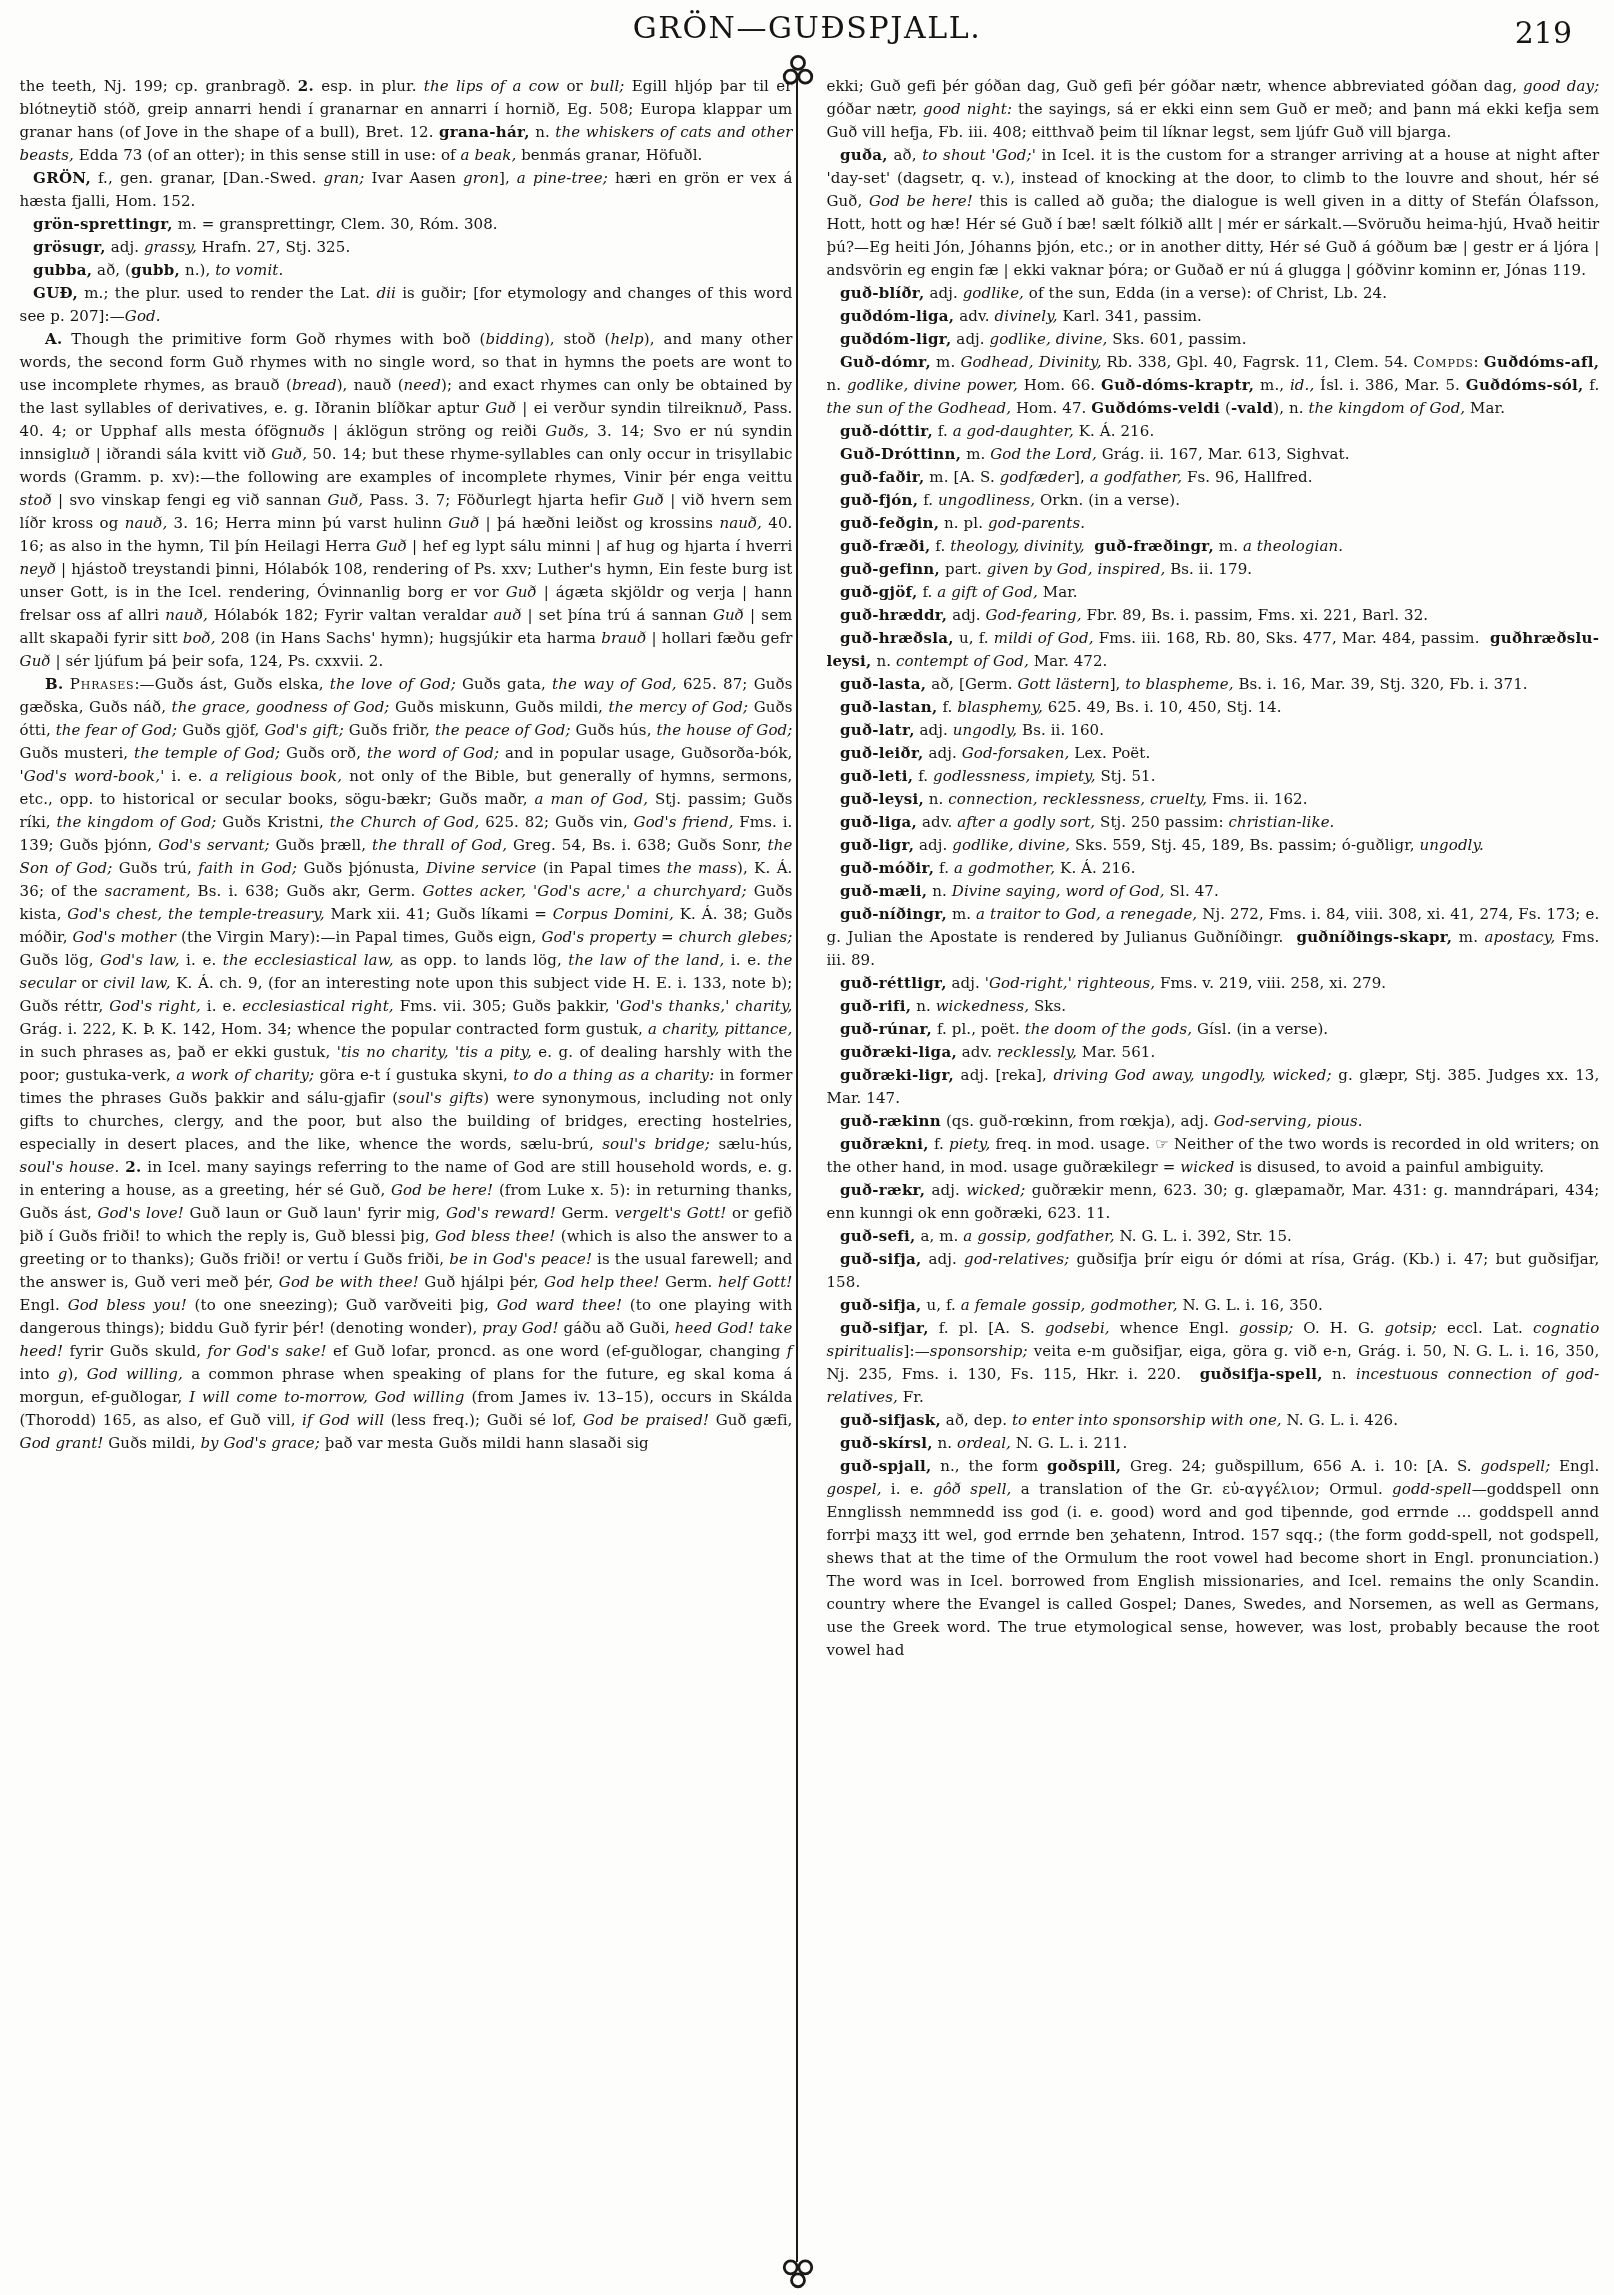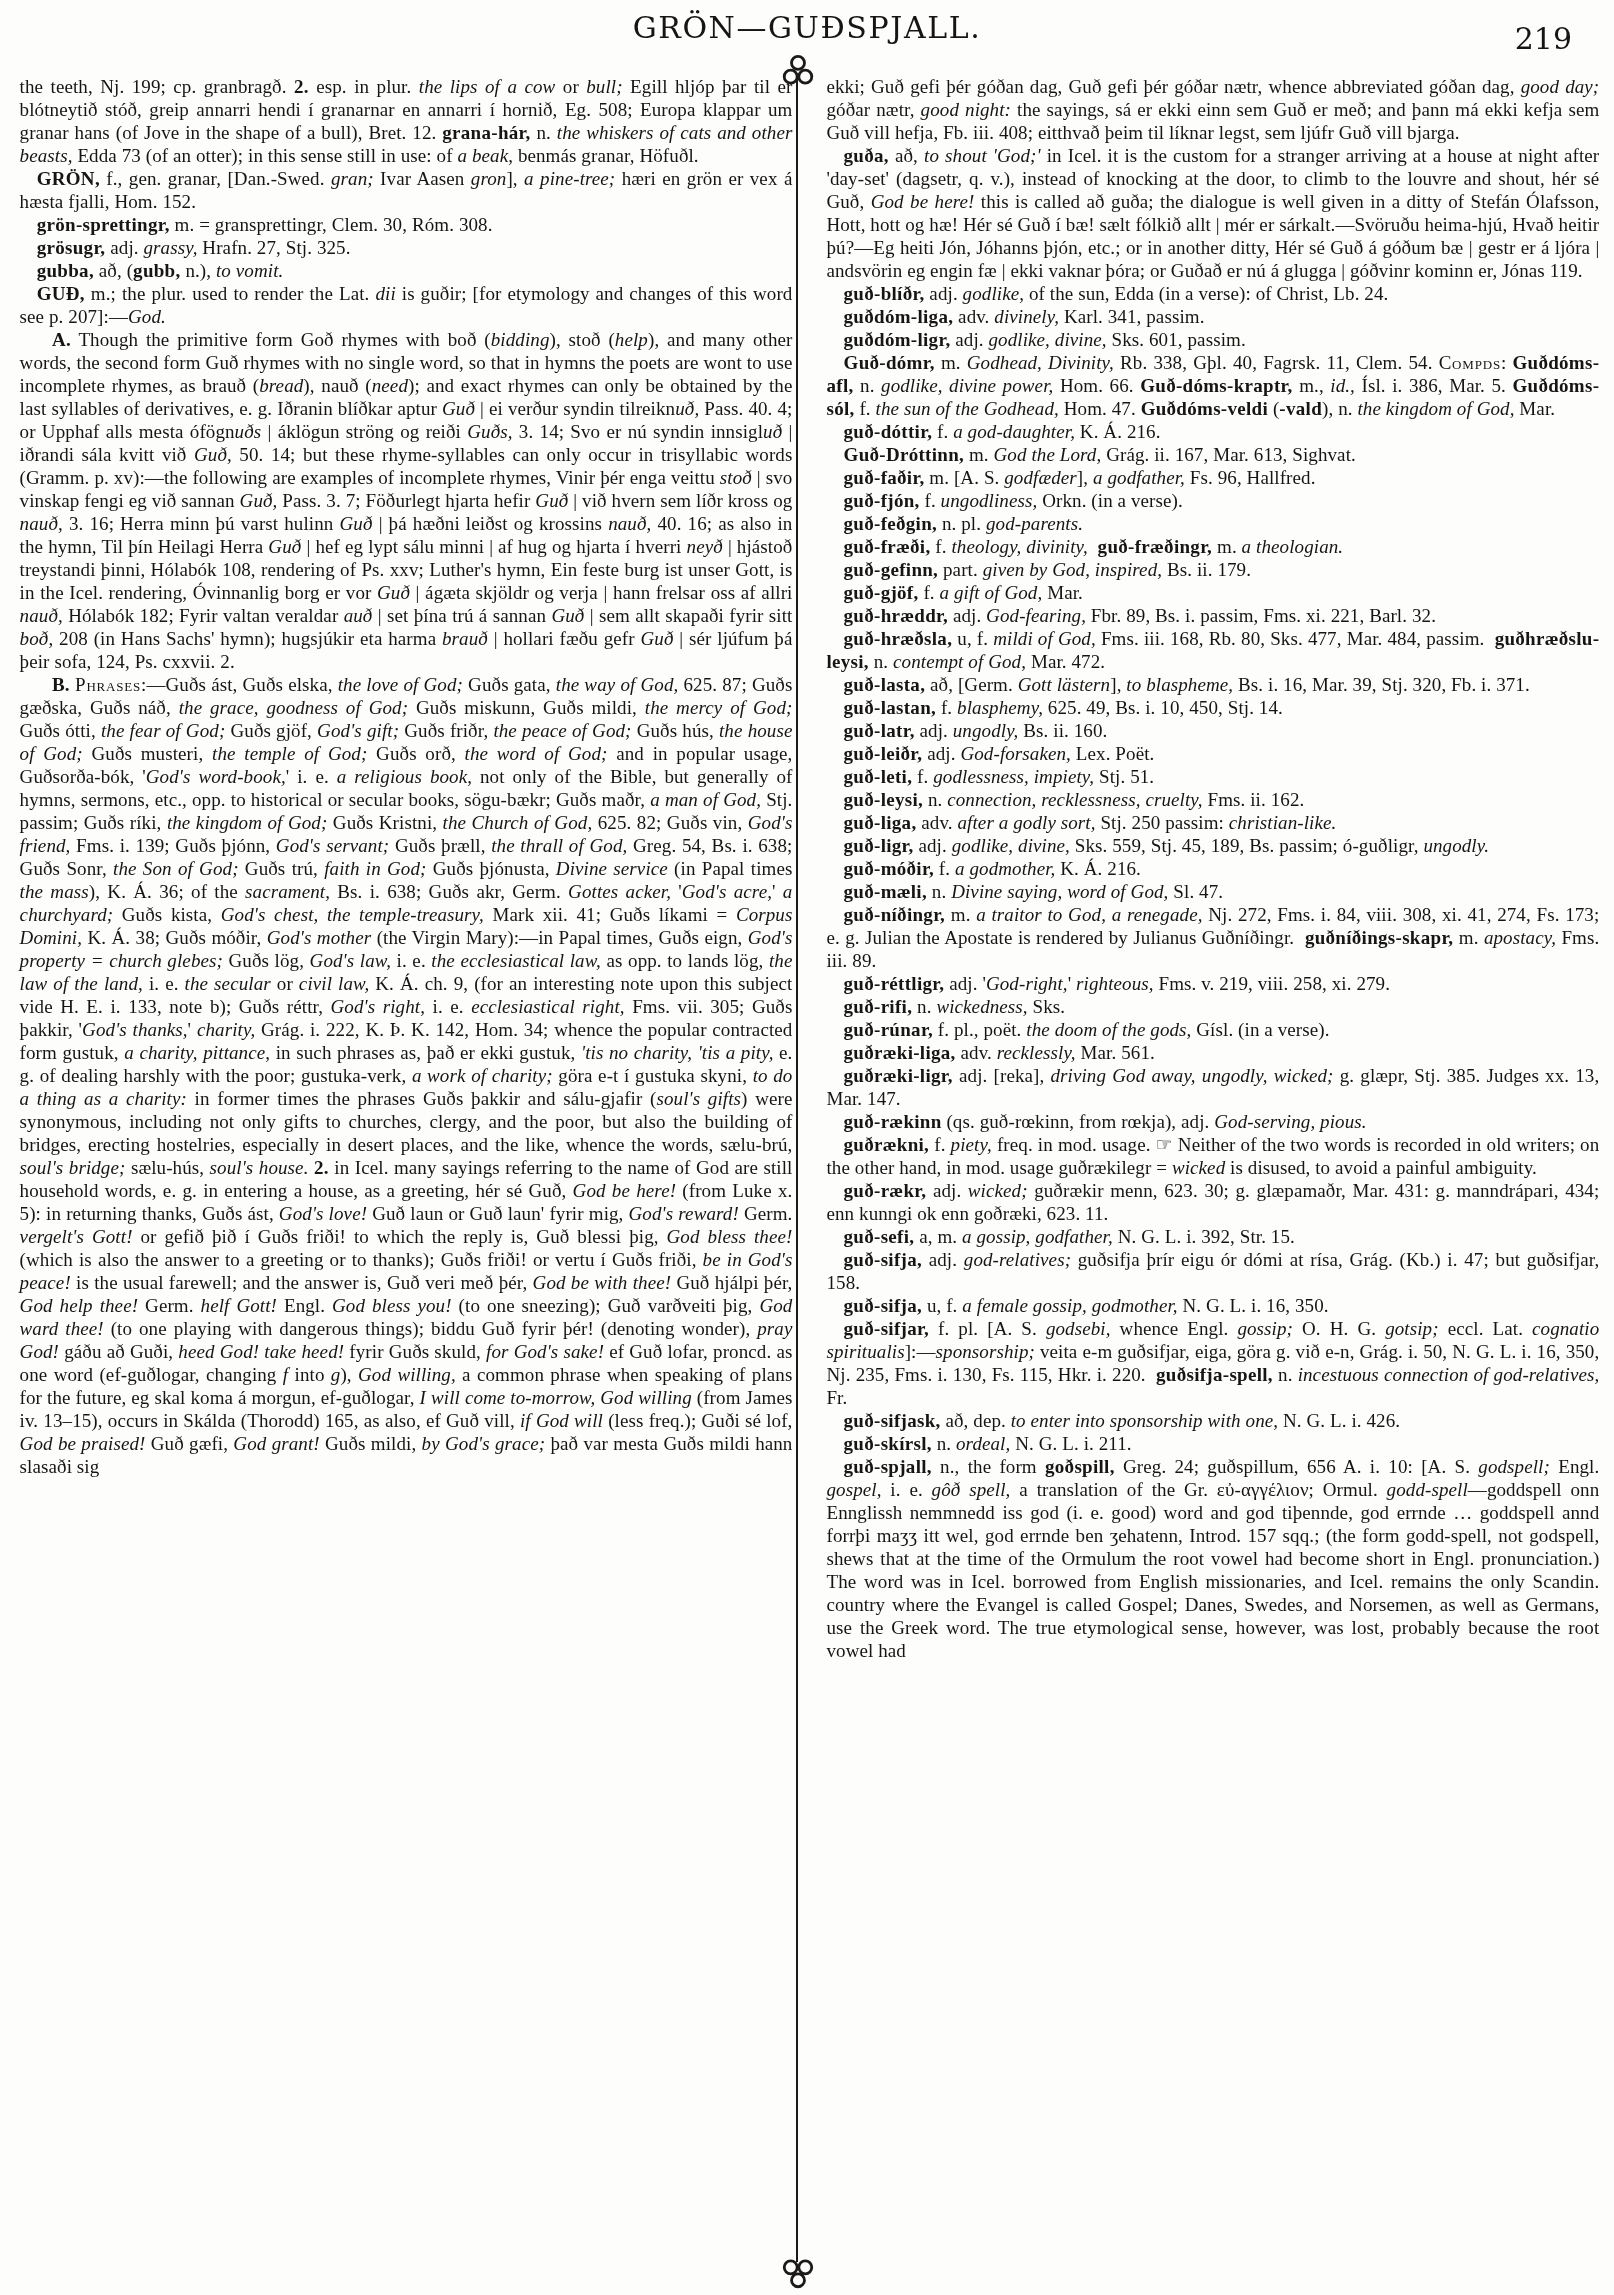--- a/index.html
+++ b/index.html
@@ -17,40 +17,39 @@
     top: 9.8px;
     left: 0;
     width: 100%;
     text-align: center;
     font-size: 30px;
     letter-spacing: 1.6px;
     white-space: nowrap;
   }
   .page-number {
     position: absolute;
-    top: 21px;
+    top: 15px;
     right: 42px;
     font-size: 30px;
   }
   .page-body {
     position: absolute;
     top: 75px;
     left: 19.6px;
     right: 14.7px;
     bottom: 11.4px;
     display: flex;
     gap: 34px;
   }
   .column {
     flex: 1 1 0;
     text-align: justify;
-    font-size: 19px;
+    font-size: 15px;
     line-height: 23px;
     letter-spacing: 0.1px;
-    font-family: Liberation Serif, serif;
   }
   .column p { margin: 0; padding: 0; text-indent: 0.9em; }
   .column p.noindent { text-indent: 0; }
   .column p.section { text-indent: 1.7em; }
   .column b { font-weight: bold; letter-spacing: 0.3px; }
   .column .sc { font-variant: small-caps; letter-spacing: 0.8px; }
   .divider-rule {
     position: absolute;
     left: 796px;
     top: 78px;

